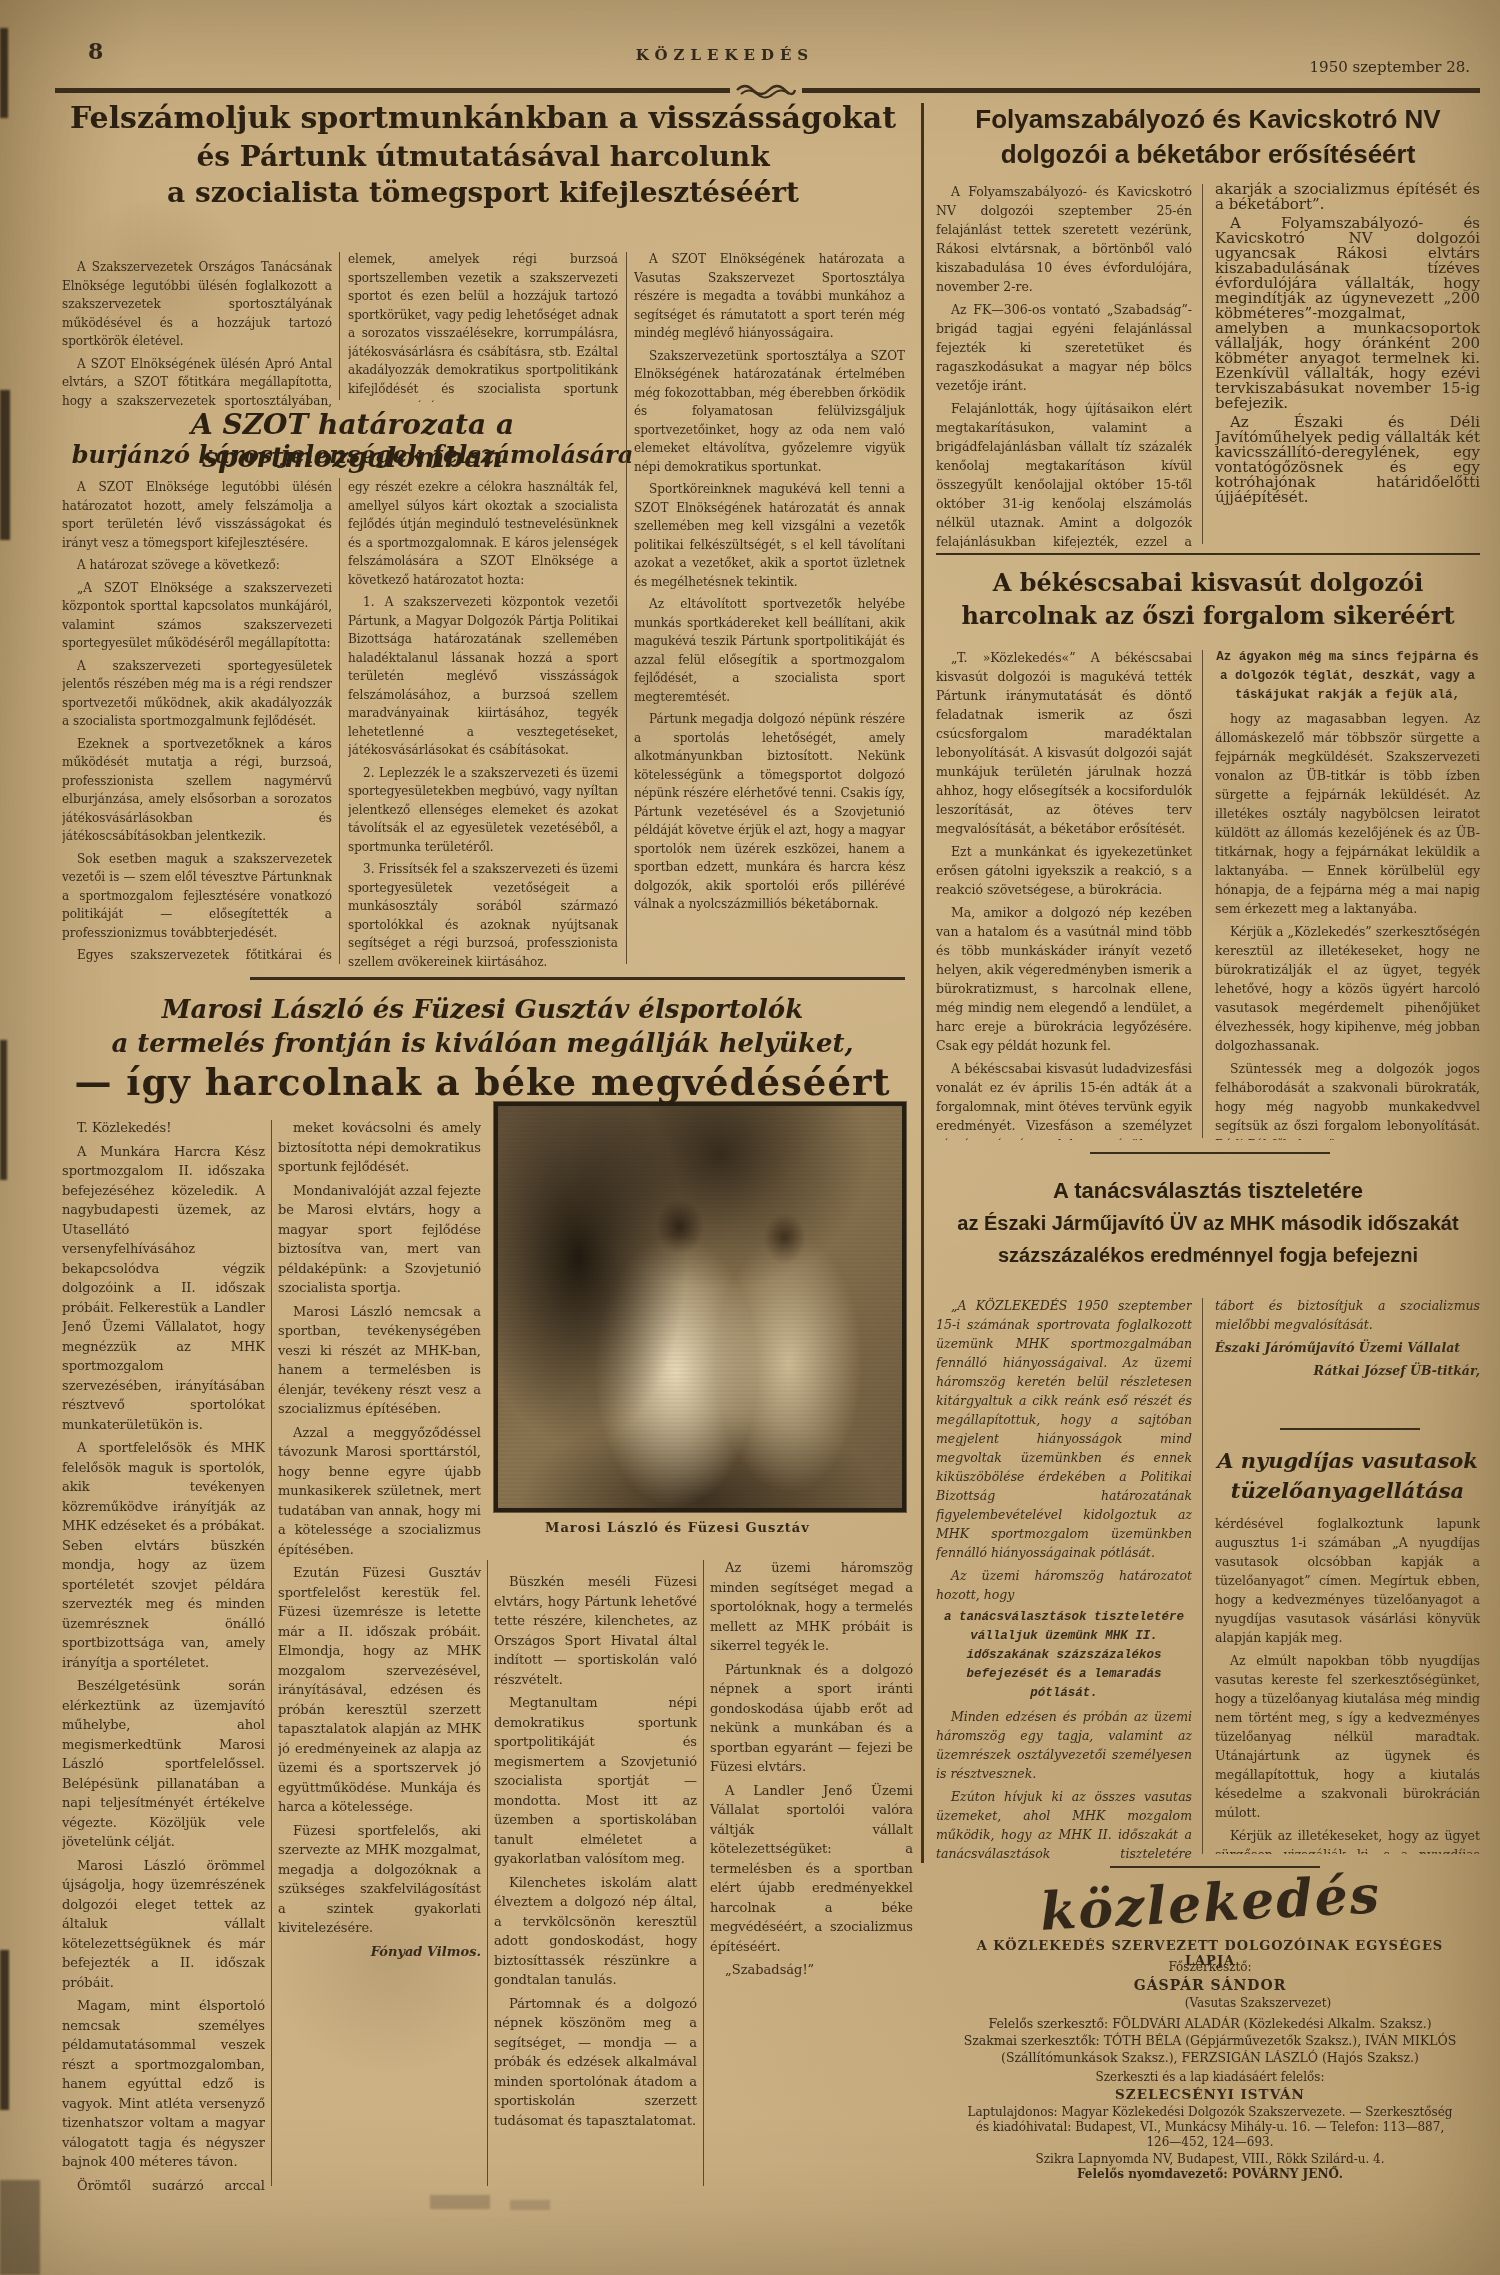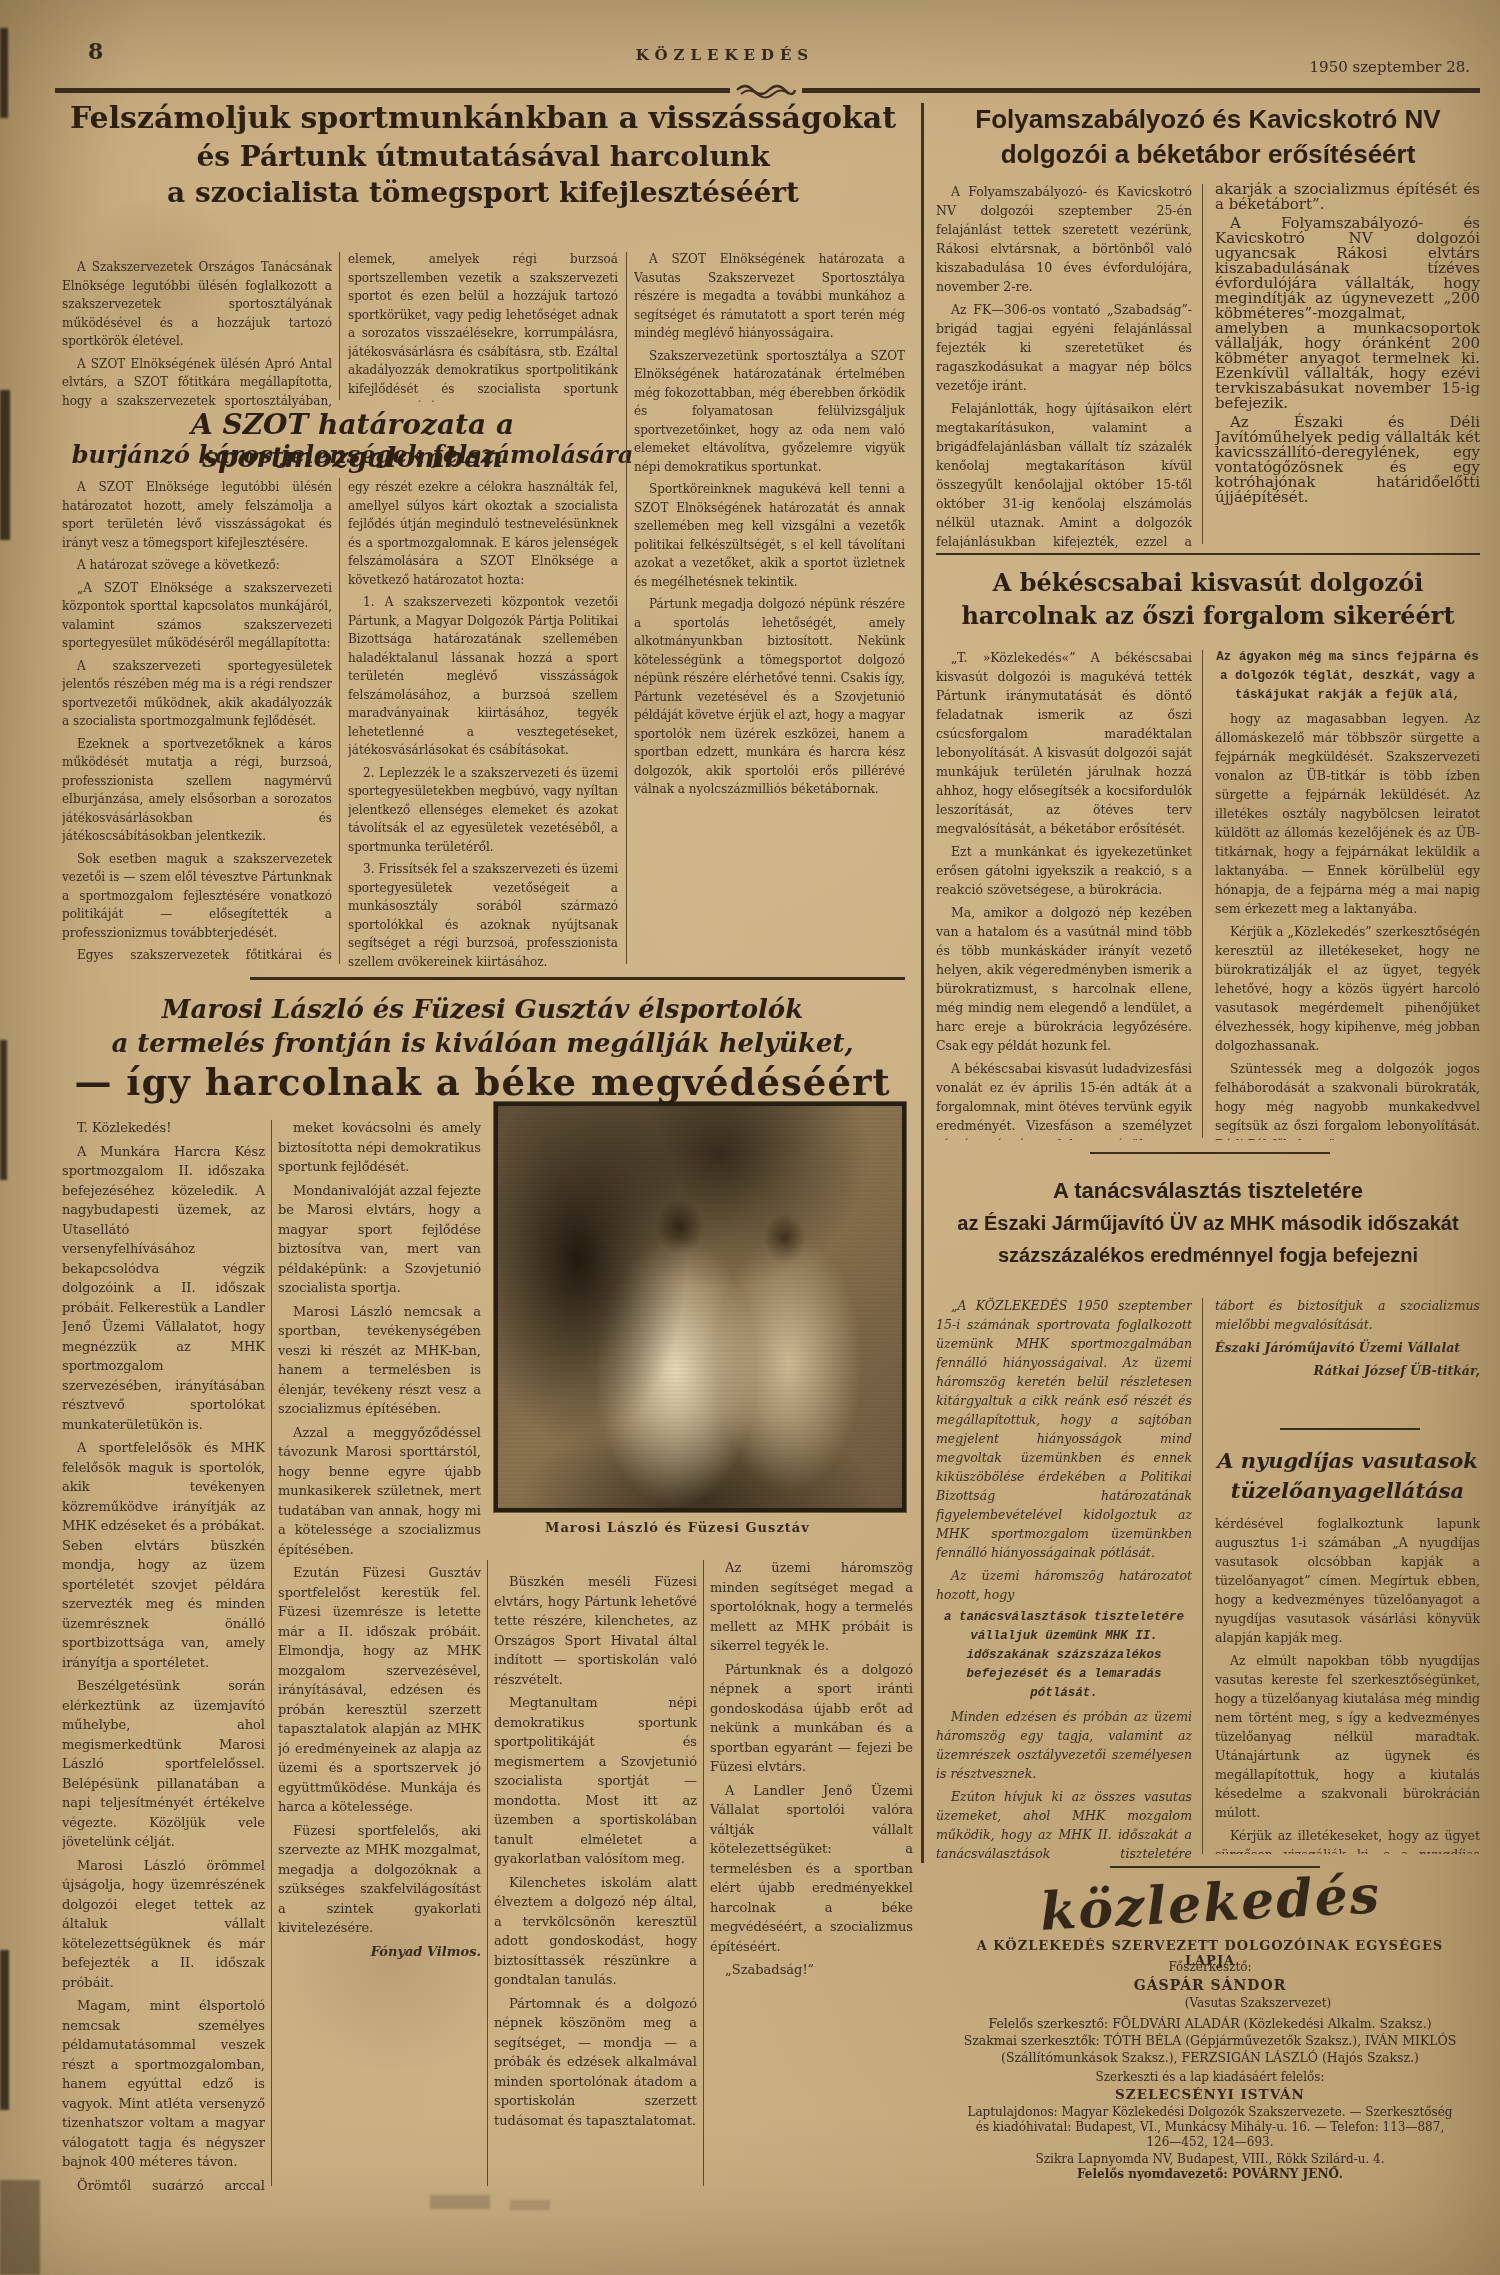--- a/index.html
+++ b/index.html
@@ -96,20 +96,21 @@
   <div class="col first-flush" style="left:348px;top:478px;width:270px;height:488px;">
       <p>egy részét ezekre a célokra használták fel, amellyel súlyos kárt okoztak a szocialista fejlődés útján meginduló testnevelésünknek és a sportmozgalomnak. E káros jelenségek felszámolására a SZOT Elnöksége a következő határozatot hozta:</p>
       <p>1. A szakszervezeti központok vezetői Pártunk, a Magyar Dolgozók Pártja Politikai Bizottsága határozatának szellemében haladéktalanul lássanak hozzá a sport területén meglévő visszásságok felszámolásához, a burzsoá szellem maradványainak kiirtásához, tegyék lehetetlenné a vesztegetéseket, játékosvásárlásokat és csábításokat.</p>
       <p>2. Leplezzék le a szakszervezeti és üzemi sportegyesületekben megbúvó, vagy nyíltan jelentkező ellenséges elemeket és azokat távolítsák el az egyesületek vezetéséből, a sportmunka területéről.</p>
       <p>3. Frissítsék fel a szakszervezeti és üzemi sportegyesületek vezetőségeit a munkásosztály sorából származó sportolókkal és azoknak nyújtsanak segítséget a régi burzsoá, professzionista szellem gyökereinek kiirtásához.</p>
     </div>
   <div class="col" style="left:634px;top:250px;width:271px;height:716px;">
       <p>A SZOT Elnökségének határozata a Vasutas Szakszervezet Sportosztálya részére is megadta a további munkához a segítséget és rámutatott a sport terén még mindég meglévő hiányosságaira.</p>
       <p>Szakszervezetünk sportosztálya a SZOT Elnökségének határozatának értelmében még fokozottabban, még éberebben őrködik és folyamatosan felülvizsgáljuk sportvezetőinket, hogy az oda nem való elemeket eltávolítva, győzelemre vigyük népi demokratikus sportunkat.</p>
       <p>Sportköreinknek magukévá kell tenni a SZOT Elnökségének határozatát és annak szellemében meg kell vizsgálni a vezetők politikai felkészültségét, s el kell távolítani azokat a vezetőket, akik a sportot üzletnek és megélhetésnek tekintik.</p>
+      <p>Az eltávolított sportvezetők helyébe munkás sportkádereket kell beállítani, akik magukévá teszik Pártunk sportpolitikáját és azzal felül elősegítik a sportmozgalom fejlődését, a szocialista sport megteremtését.</p>
       <p>Pártunk megadja dolgozó népünk részére a sportolás lehetőségét, amely alkotmányunkban biztosított. Nekünk kötelességünk a tömegsportot dolgozó népünk részére elérhetővé tenni. Csakis így, Pártunk vezetésével és a Szovjetunió példáját követve érjük el azt, hogy a magyar sportolók nem üzérek eszközei, hanem a sportban edzett, munkára és harcra kész dolgozók, akik sportolói erős pillérévé válnak a nyolcszázmilliós béketábornak.</p>
     </div>
 
   <div class="rule-v" style="left:339px;top:252px;width:1px;height:148px;background:#5d4a2e;"></div>
   <div class="rule-v" style="left:339px;top:478px;width:1px;height:486px;background:#5d4a2e;"></div>
   <div class="rule-v" style="left:626px;top:252px;width:1px;height:712px;background:#5d4a2e;"></div>
 
   <div class="rule-h" style="left:250px;top:977px;width:655px;height:3px;"></div>
 
   <div class="headline" style="left:60px;top:994px;width:845px;font-size:26px;font-style:italic;">Marosi László és Füzesi Gusztáv élsportolók</div>

